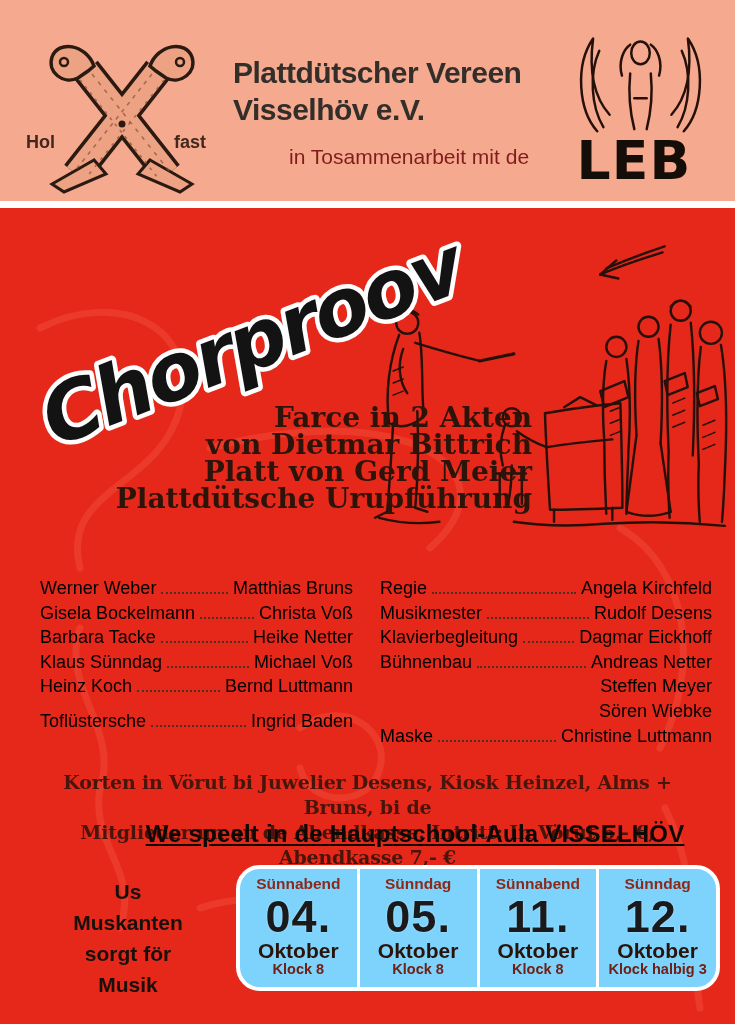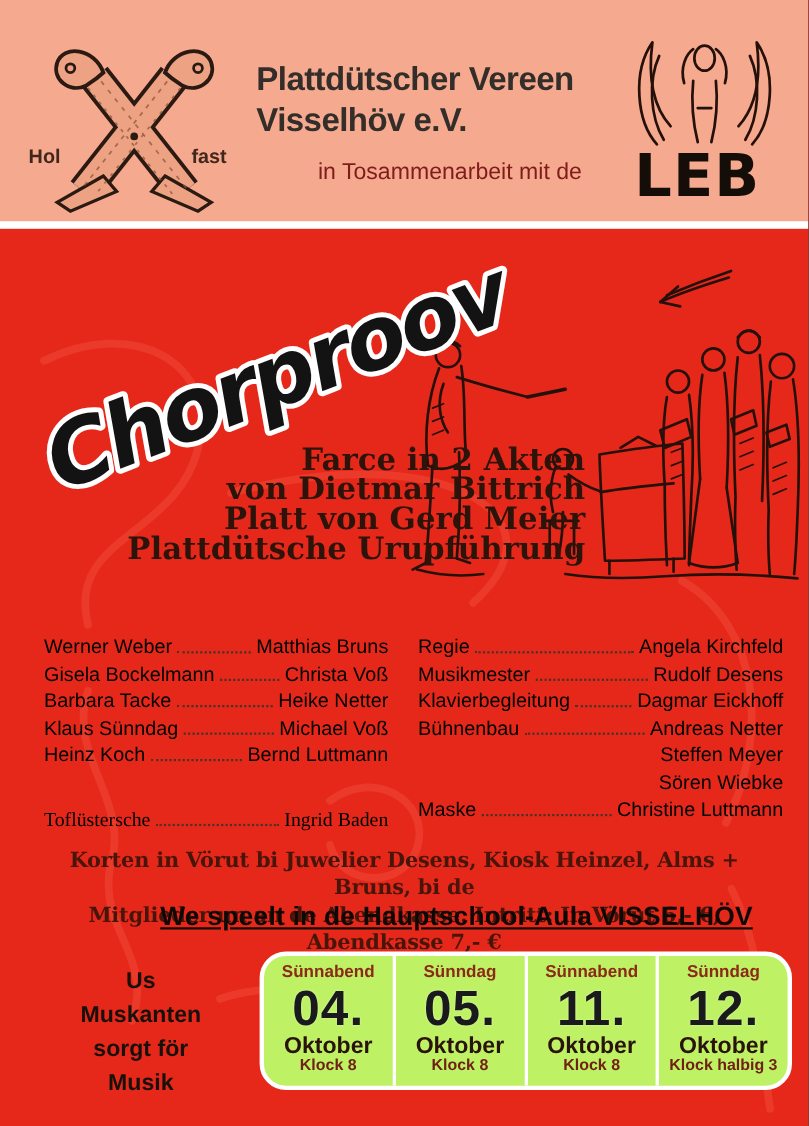--- a/index.html
+++ b/index.html
@@ -33,40 +33,40 @@
     position:absolute; left:0; top:404px; width:532px; z-index:2; text-align:right;
     font-family:"DejaVu Serif", serif; font-weight:bold; font-size:28px; line-height:27px;
     color:#2d140a; white-space:nowrap;
   }
   .cast { position:absolute; top:578px; z-index:2; color:#000000; font-size:18px; }
   .cast-col-left  { left:40px;  width:313px; }
   .cast-col-right { left:380px; width:332px; }
   .cast-row { display:flex; align-items:baseline; height:24.6px; white-space:nowrap; }
   .cast-row .dots { flex:1 1 auto; border-bottom:2px dotted #4a3226; margin:0 5px 3px 5px; min-width:10px; }
   .cast-row.no-dots .dots { border-bottom:none; }
-  .cast-row.gap-above { margin-top:34px;font-family:Liberation Serif, serif; }
+  .cast-row.gap-above { margin-top:10px; }
 
   .tickets {
     position:absolute; left:35px; top:770px; width:665px; z-index:2; text-align:center;
     font-family:"DejaVu Serif", serif; font-weight:bold; font-size:19px; line-height:25px;
     color:#47150a; letter-spacing:-0.2px;
   }
   .venue {
     position:absolute; left:115px; top:820px; width:600px; z-index:2; text-align:center;
     font-weight:bold; font-size:24px; color:#0f0905; letter-spacing:0.2px; white-space:nowrap;text-decoration:underline;
   }
   .music-note {
     position:absolute; left:28px; top:876px; width:200px; z-index:2; text-align:center;
     font-weight:bold; font-size:21px; line-height:31px; color:#17100b;
   }
 
   
   .dates-card {
     position:absolute; left:236px; top:865px; width:484px; height:126px; z-index:2;
-    background:#bef264; border:4px solid #ffffff; border-radius:24px; box-sizing:border-box;
+    background:#7dd3fc; border:4px solid #ffffff; border-radius:24px; box-sizing:border-box;
     display:flex; overflow:hidden;
   }
   .date-col { flex:1 1 0; display:flex; flex-direction:column; align-items:center; padding-top:6px; }
   .date-col:not(:last-child) { border-right:3px solid #ffffff; }
   .date-day   { font-weight:bold; font-size:15.5px; line-height:18px; color:#8c2a1a; white-space:nowrap; }
   .date-num   { font-weight:bold; font-size:45px;  line-height:47px; color:#1a1a1c; letter-spacing:1px;
                 text-shadow:0 0 2px rgba(255,255,255,0.55); }
   .date-month { font-weight:bold; font-size:21px;  line-height:21px; color:#2a130a; }
   .date-time  { font-weight:bold; font-size:14.5px; line-height:17px; color:#702114; white-space:nowrap; }
 

